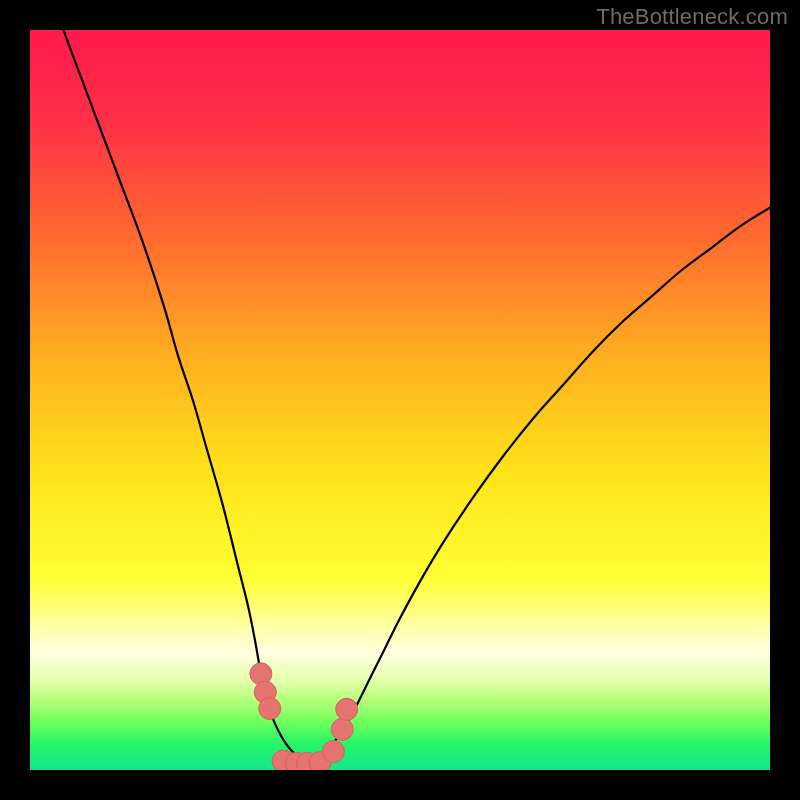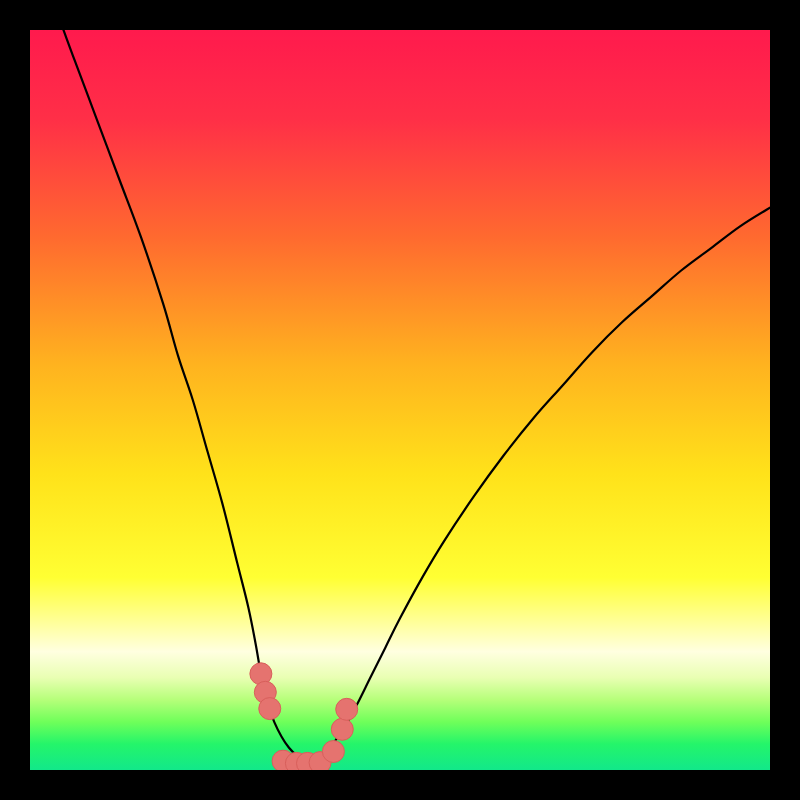--- a/index.html
+++ b/index.html
@@ -83,13 +83,14 @@
           <circle cx="266.40" cy="733.34" r="11" fill="#e5736f" stroke="#d85f5b" stroke-width="1"></circle>
           <circle cx="277.50" cy="733.34" r="11" fill="#e5736f" stroke="#d85f5b" stroke-width="1"></circle>
           <circle cx="290.08" cy="732.60" r="11" fill="#e5736f" stroke="#d85f5b" stroke-width="1"></circle>
           <circle cx="303.40" cy="721.50" r="11" fill="#e5736f" stroke="#d85f5b" stroke-width="1"></circle>
           <circle cx="312.28" cy="699.30" r="11" fill="#e5736f" stroke="#d85f5b" stroke-width="1"></circle>
           <circle cx="316.72" cy="679.32" r="11" fill="#e5736f" stroke="#d85f5b" stroke-width="1"></circle>
         </g>
     </svg>
   </div>
 
+  <div class="watermark">TheBottleneck.com</div>
 </div>
 
 </body></html>

